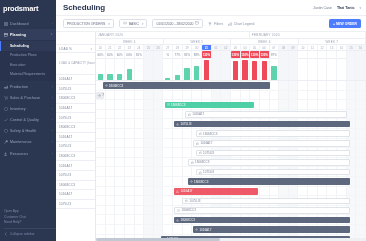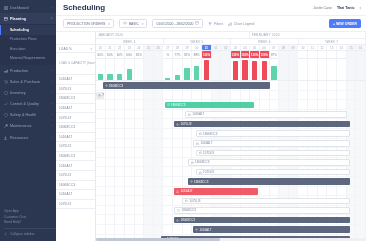--- a/index.html
+++ b/index.html
@@ -237,20 +237,23 @@
     background: #eef0f4;
   }
   .hscroll .thumb { width: 46%; height: 3px; background: #c3c9d4; border-radius: 2px; }
 </style>
 </head>
 <body>
 
 <div class="app">
 
   <aside class="sidebar">
+    <div class="brand">
+      <span>prodsmart</span>
+    </div>
 
     <nav class="nav">
 
       <div class="nav-item">
         <span class="ico">
             <svg viewBox="0 0 16 16">
               <rect x="1" y="1" width="6" height="6" fill="#9aa6c0"></rect>
               <rect x="9" y="1" width="6" height="6" fill="#9aa6c0"></rect>
               <rect x="1" y="9" width="6" height="6" fill="#9aa6c0"></rect>
               <rect x="9" y="9" width="6" height="6" fill="#9aa6c0"></rect>

